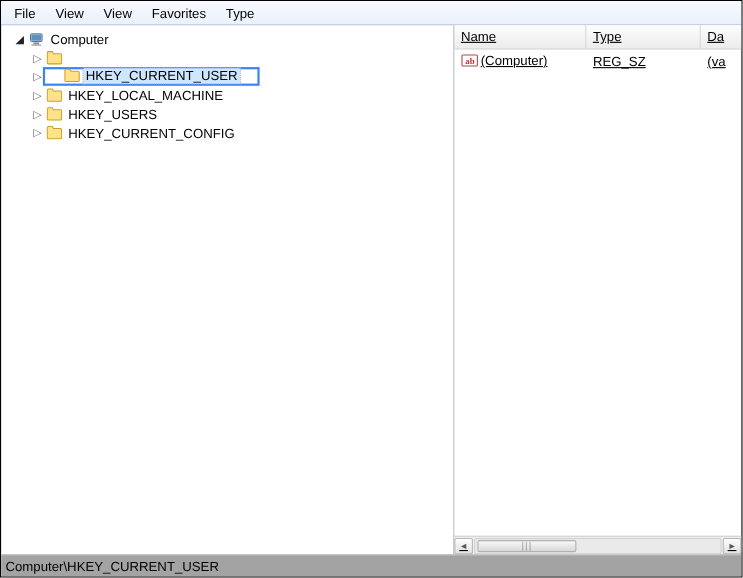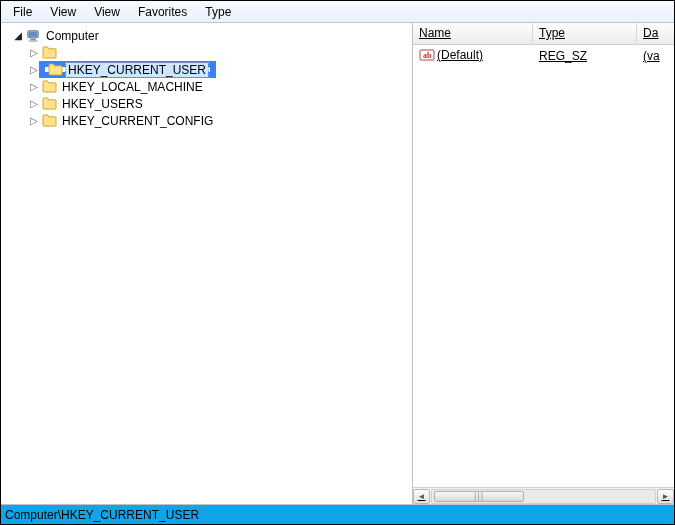--- a/index.html
+++ b/index.html
@@ -78,24 +78,24 @@
   .computer-icon svg { width: 14px; height: 14px; }
   .folder-icon svg { width: 15px; height: 13px; }
   .tree-label {
     padding: 0 2px;
   }
   .selected .tree-label {
     background: #cfe6ff;
     outline: 1px dotted #7aa7d7;
   }
   .highlight-box {
-    border: 6px solid #3b82f6;
-    padding: 0 2px;
+    border: 2px solid #3b82f6;
+    padding: 0 16px;
     display: inline-flex;
-    align-items: center;
+    align-items: flex-end;
     height: 17px;
     margin-left: -2px;
   }
   
   .list-header {
     display: flex;
     background: linear-gradient(to bottom, #fdfdfd, #ececec);
     border-bottom: 1px solid #d0d0d0;
     height: 22px;
     align-items: stretch;
@@ -159,21 +159,21 @@
     width: 90px;
     background: linear-gradient(to bottom,#f8f8f8,#d8d8d8);
     border: 1px solid #b0b0b0;
     border-radius: 2px;
     display:flex; align-items:center; justify-content:center;
     color:#999; font-size:9px; letter-spacing:1px;
   }
   
   .statusbar {
     border-top: 1px solid #c0c0c0;
-    background: #0ea5e9;
+    background: #a3a3a3;
     height: 20px;
     padding: 2px 4px;
     font-size: 12px;
     display: flex;
     align-items: center;
   }
 </style>
 </head>
 <body>
 
@@ -267,21 +267,21 @@
     </div>
     <div class="list-body">
       <div class="list-row">
         <div class="cell" style="width:120px; display:flex; align-items:center;">
           <span class="icon string-icon">
             <svg viewBox="0 0 16 16">
                 <rect x="1" y="3" width="14" height="10" rx="1" fill="#fff" stroke="#b04848"></rect>
                 <text x="4" y="11" font-size="8" font-weight="bold" fill="#c03030" font-family="Tahoma">ab</text>
               </svg>
           </span>
-          <span>(Default)</span>
+          <span>(Computer)</span>
         </div>
         <div class="cell" style="width:104px">REG_SZ</div>
         <div class="cell" style="flex:1">(va</div>
       </div>
     </div>
     <div class="hscroll">
       <div class="arrow">◄</div>
       <div class="track">
         <div class="thumb">|||</div>
       </div>

